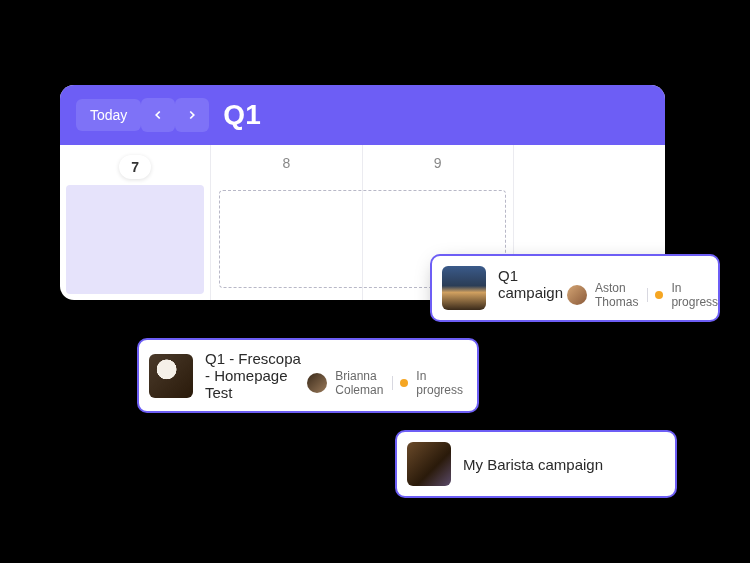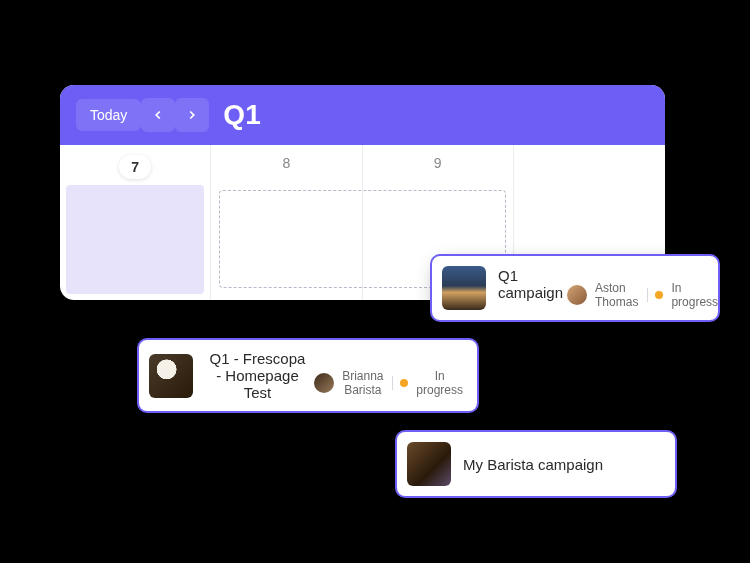--- a/index.html
+++ b/index.html
@@ -165,21 +165,21 @@
 
     .status-dot {
       width: 8px;
       height: 8px;
       border-radius: 50%;
       flex-shrink: 0;
     }
 
     
     .card-1 { left: 430px; top: 254px; width: 290px; }
-    .card-2 { left: 137px; top: 338px; width: 342px; text-align: center; }
+    .card-2 { left: 137px; top: 338px; width: 342px; }
     .card-3 { left: 395px; top: 430px; width: 282px; }
 
     
     .thumb-1 { background: linear-gradient(180deg,#3a5a8a 0%,#2b3d56 45%,#d0a060 60%,#3a2a1a 100%); }
     .thumb-2 { background: radial-gradient(circle at 40% 35%, #f5f0e8 0 25%, transparent 26%), linear-gradient(135deg,#4a3a2a,#2a1a0a); }
     .thumb-3 { background: linear-gradient(135deg,#6a4a2a,#2a1a0a 60%,#5a4a6a); }
 
     .av-1 { background: linear-gradient(135deg,#d4a574,#8a5a3a); }
     .av-2 { background: linear-gradient(135deg,#3a2a1a,#9a7a5a); }
     .av-3 { background: linear-gradient(135deg,#6a3a2a,#c49a7a); }
@@ -231,21 +231,21 @@
     </div>
   </div>
 </div>
 
 <div class="card card-2">
   <div class="card-thumb thumb-2"></div>
   <div class="card-body">
     <div class="card-title">Q1 - Frescopa - Homepage Test</div>
     <div class="card-meta">
       <div class="avatar av-2"></div>
-      <span>Brianna Barista</span>
+      <span>Brianna Coleman</span>
       <div class="meta-divider"></div>
       <span class="status-dot" style="background:#f5a623"></span>
       <span>In progress</span>
     </div>
   </div>
 </div>
 
 <div class="card card-3">
   <div class="card-thumb thumb-3"></div>
   <div class="card-body">

